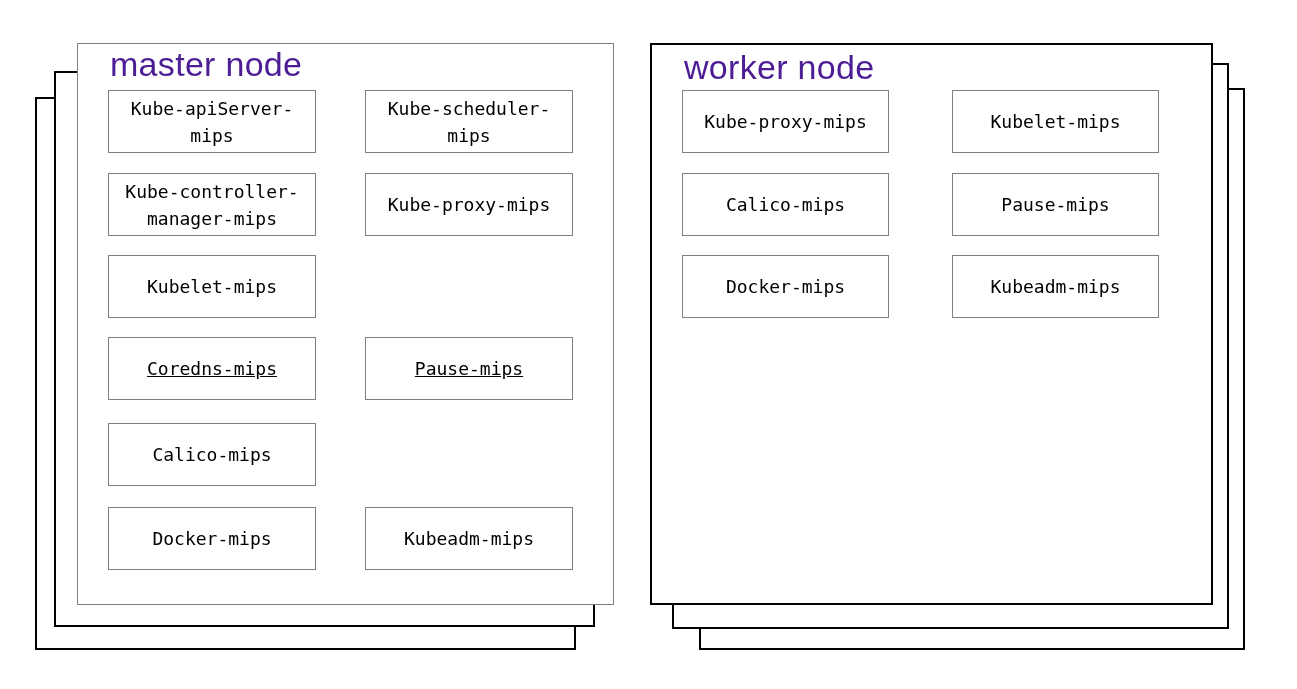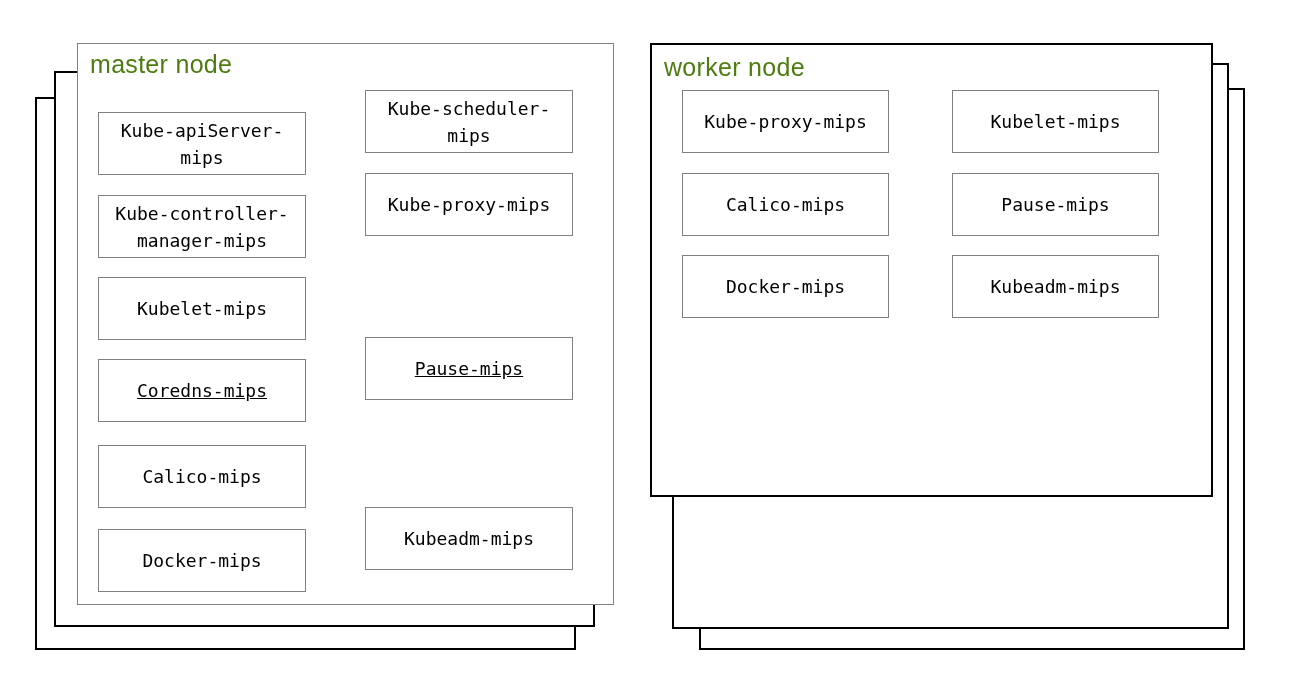--- a/index.html
+++ b/index.html
@@ -17,29 +17,29 @@
     background: #ffffff;
     box-sizing: border-box;
   }
   
   .master-back3 { left: 35px;  top: 97px; width: 541px; height: 553px; border: 2px solid #000; z-index: 1; }
   .master-back2 { left: 54px;  top: 71px; width: 541px; height: 556px; border: 2px solid #000; z-index: 2; }
   .master-front { left: 77px;  top: 43px; width: 537px; height: 562px; border: 1px solid #808080; z-index: 3; }
   
   .worker-back3 { left: 699px; top: 88px; width: 546px; height: 562px; border: 2px solid #000; z-index: 1; }
   .worker-back2 { left: 672px; top: 63px; width: 557px; height: 566px; border: 2px solid #000; z-index: 2; }
-  .worker-front { left: 650px; top: 43px; width: 563px; height: 454px; border: 2px solid #000; z-index: 3; }
+  .worker-front { left: 650px; top: 43px; width: 563px; height: 562px; border: 2px solid #000; z-index: 3; }
 
   .node-title {
     position: absolute;
-    left: 12px;
-    font-size: 25px;
+    left: 32px;
+    font-size: 34px;
     line-height: 30px;
     letter-spacing: 0.3px;
-    color: #4d7c0f;
+    color: #4c1d95;
     white-space: nowrap;
   }
   .master-front .node-title { top: 5px; }
   .worker-front .node-title { top: 7px; }
 
   .comp {
     position: absolute;
     box-sizing: border-box;
     border: 1px solid #808080;
     background: #ffffff;
@@ -48,21 +48,21 @@
     justify-content: center;
     text-align: center;
     font-family: "DejaVu Sans Mono", monospace;
     font-size: 18px;
     line-height: 27px;
     padding: 0 9px;
     color: #000000;
   }
   
   .m  { width: 208px; height: 63px; }
-  .mc1 { left: 20px; margin-top: 22px; }  .mc2 { left: 287px; text-align: center; }
+  .mc1 { left: 30px; }  .mc2 { left: 287px; text-align: center; }
   .mr1 { top: 46px; } .mr2 { top: 129px; } .mr3 { top: 211px; }
   .mr4 { top: 293px; text-decoration: underline; } .mr5 { top: 379px; } .mr6 { top: 463px; }
   
   .w  { width: 207px; height: 63px; }
   .wc1 { left: 30px; }  .wc2 { left: 300px; }
   .wr1 { top: 45px; } .wr2 { top: 128px; } .wr3 { top: 210px; }
 </style>
 </head>
 <body>
 

